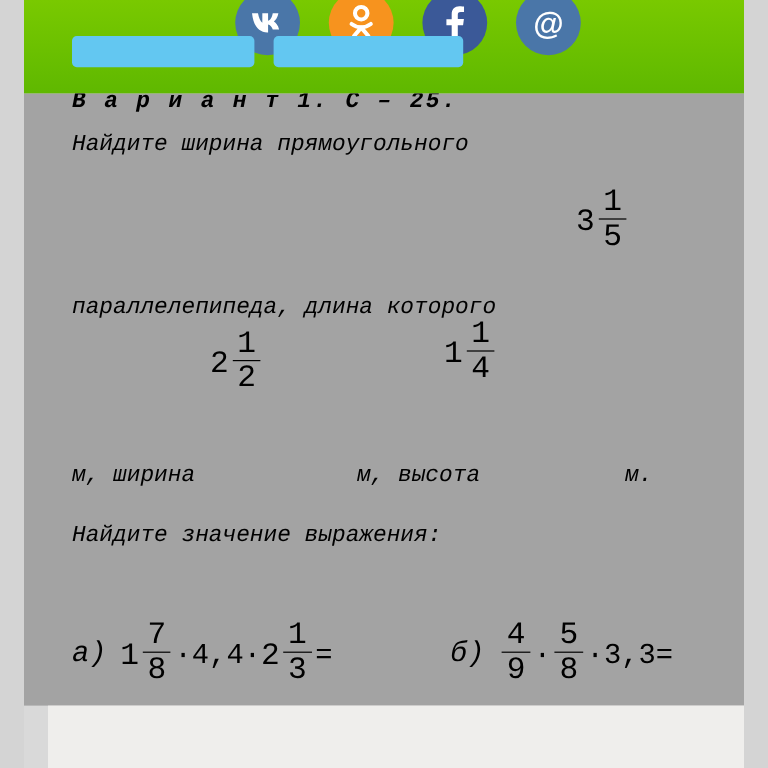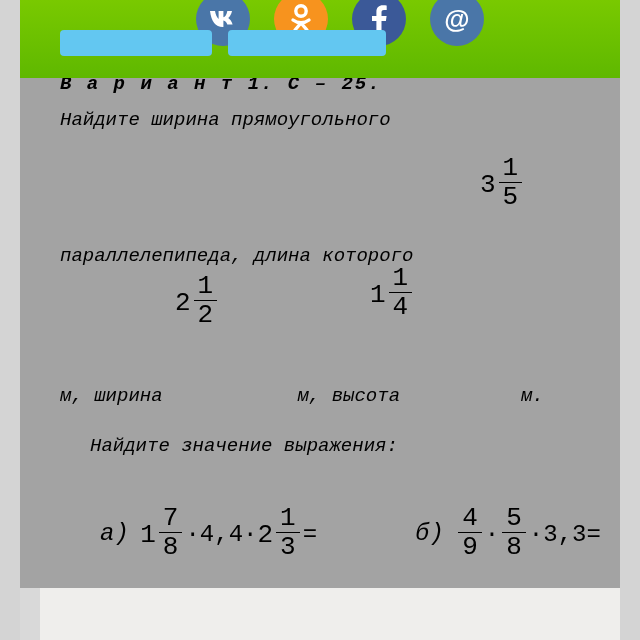--- a/index.html
+++ b/index.html
@@ -118,21 +118,21 @@
     display: inline-block;
     vertical-align: middle;
     font-size: 26px;
   }
   .bigfrac .num, .bigfrac .den { font-size: 26px; }
 
   .line1 { position: absolute; left: 40px; top: 8px; }
   .line2 { position: absolute; left: 40px; top: 44px; }
   .line3 { position: absolute; left: 40px; top: 152px; margin-top: 28px; }
   .line5 { position: absolute; left: 40px; top: 320px; text-align: right; }
-  .line6 { position: absolute; left: 40px; top: 370px; margin-left: 30px; }
+  .line6 { position: absolute; left: 40px; top: 370px; }
   .line7 { position: absolute; left: 40px; top: 455px; }
 
   .float-frac {
     position: absolute;
     font-style: normal;
   }
   .ff1 { left: 460px; top: 94px; }   
   .ff2 { left: 155px; top: 212px; }  
   .ff3 { left: 350px; top: 204px; }  
 
@@ -237,21 +237,21 @@
       <div class="ln line5">
         <span>м, ширина</span>
         <span style="display:inline-block;width:112px"></span>
         <span>м, высота</span>
         <span style="display:inline-block;width:98px"></span>
         <span>м.</span>
       </div>
 
       <div class="ln line6">Найдите значение выражения:</div>
 
-      <div class="line7" style="position:absolute;left:40px;top:444px;width:540px;height:60px;margin-left:40px;">
+      <div class="line7" style="position:absolute;left:40px;top:455px;width:540px;height:60px;">
 
         <div class="row-expr exprA">
           <span class="italic-label">а)</span>
           <span class="expr">
             <span class="mixed bigfrac"><span class="whole">1</span><span class="frac"><span class="num">7</span><span class="den">8</span></span></span><span>·</span><span>4,4</span><span>·</span><span class="mixed bigfrac"><span class="whole">2</span><span class="frac"><span class="num">1</span><span class="den">3</span></span></span><span>=</span>
           </span>
         </div>
 
         <div class="row-expr exprB">
           <span class="italic-label">б)</span>

